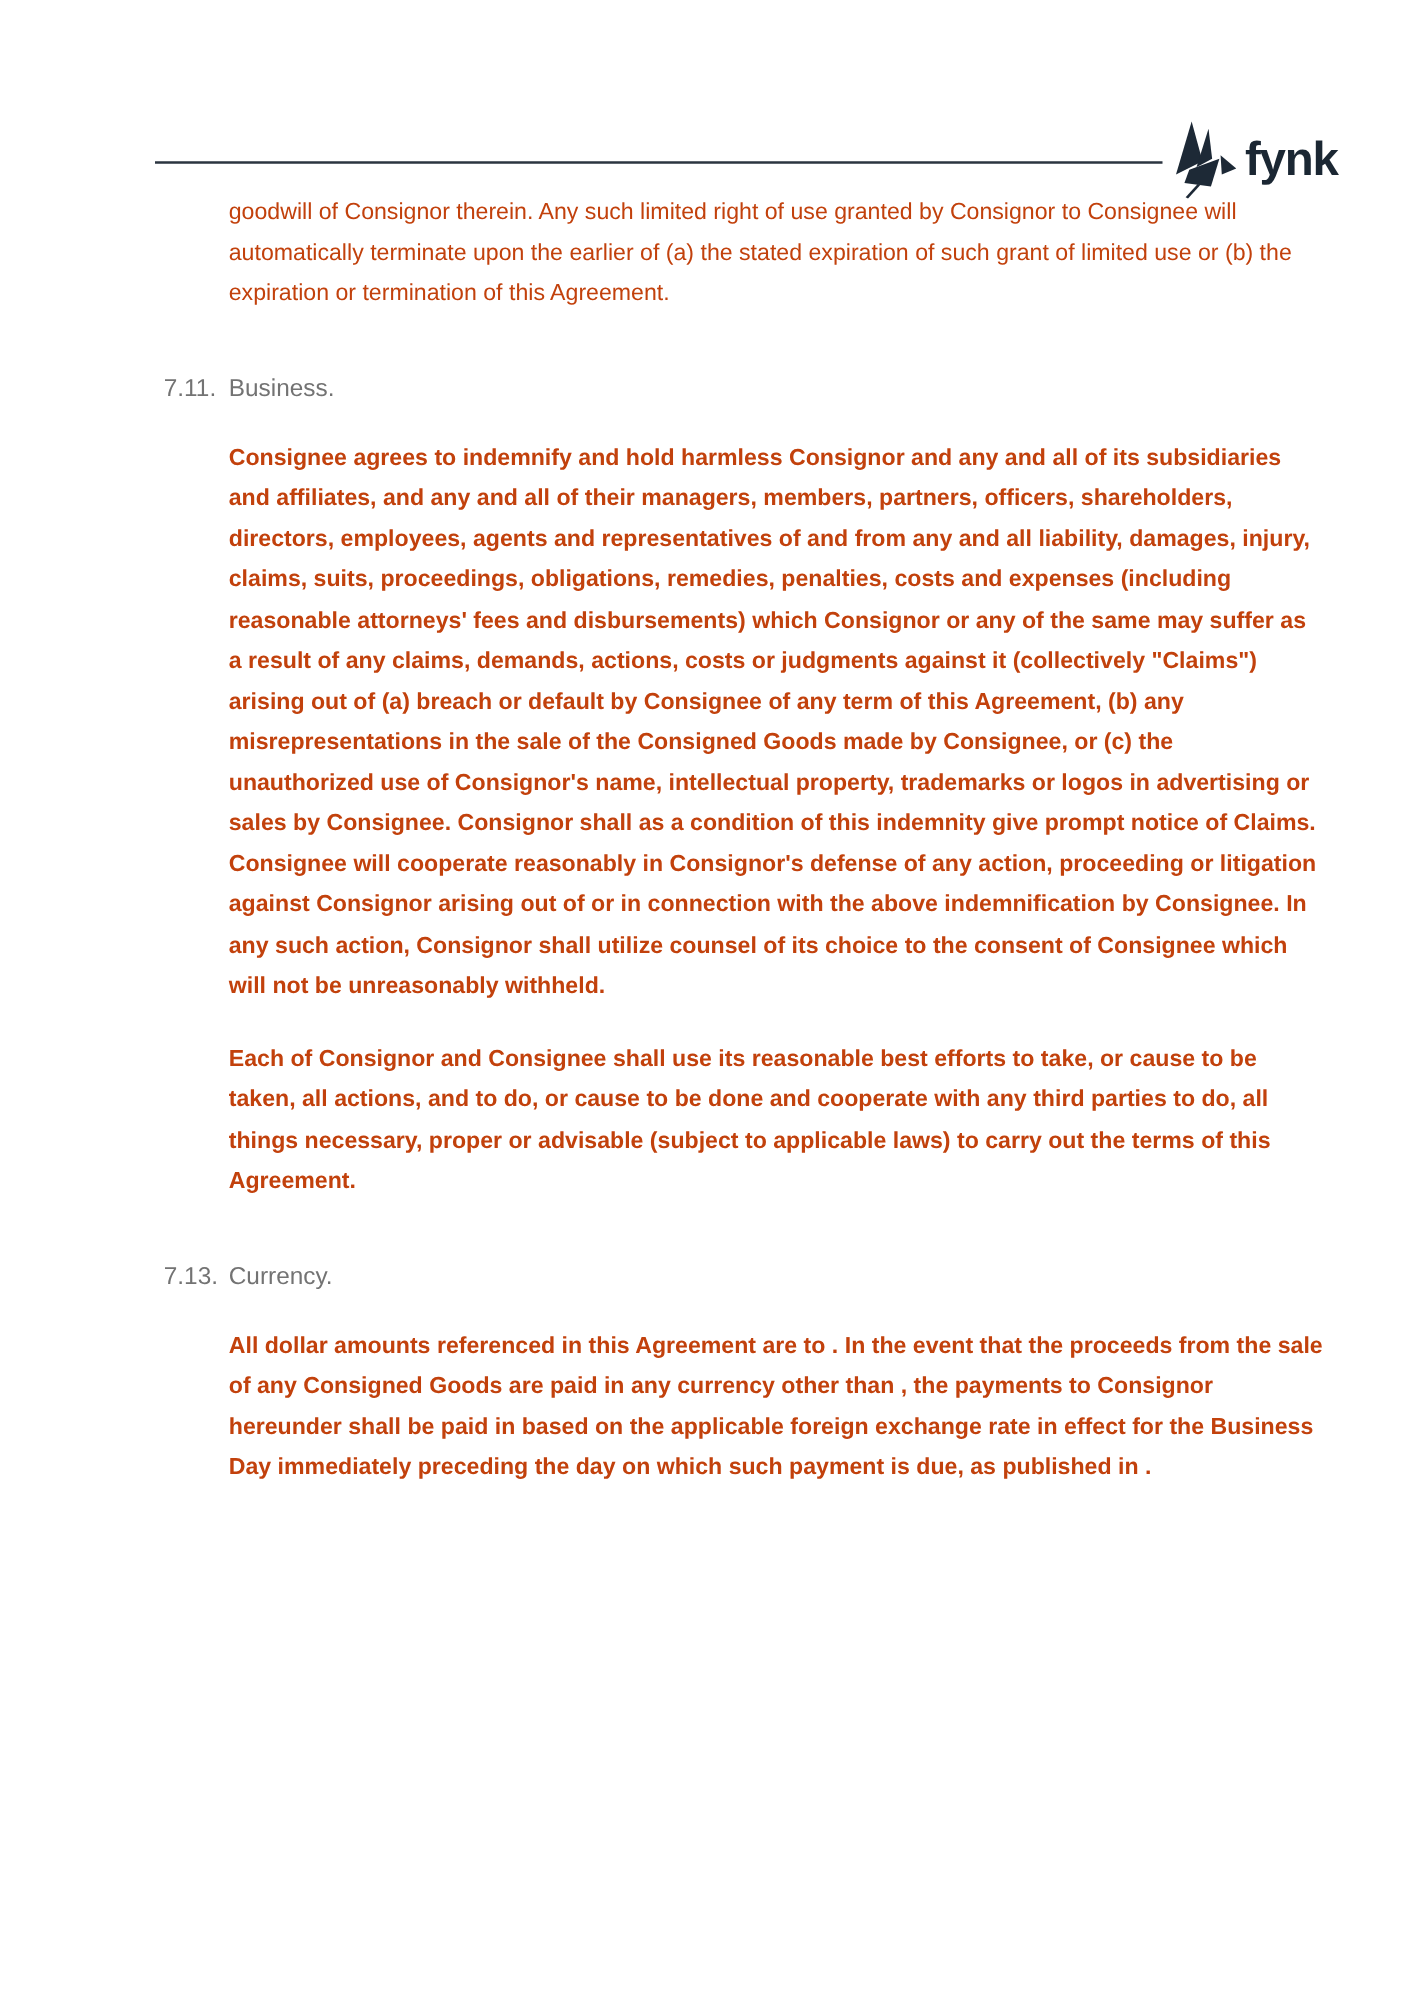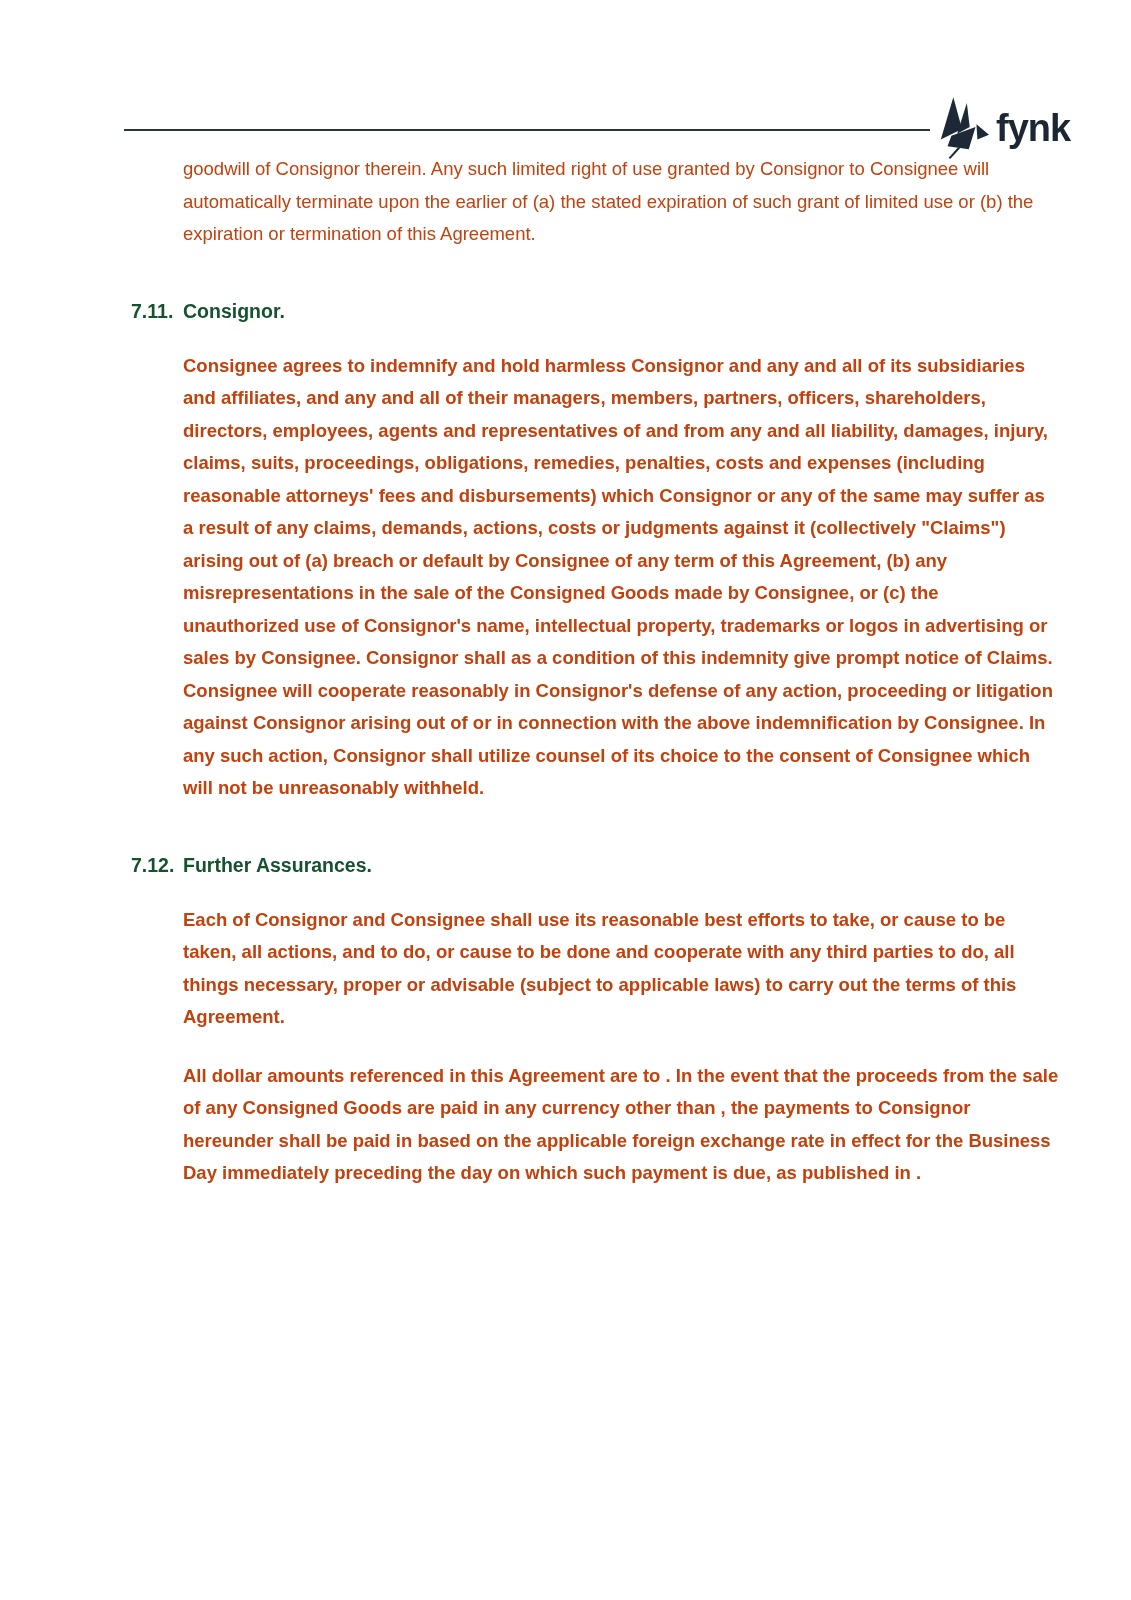--- a/index.html
+++ b/index.html
@@ -45,22 +45,22 @@
     margin:0;
     padding-left:52px;
     font-size:18.5px;
     line-height:32.5px;
     color:#c2410c;
   }
   .section-heading{
     display:flex;
     margin-top:47px;
     font-size:19.5px;
-    font-weight:bold;
-    color:#14532d;
+    font-weight:normal;
+    color:#737373;
     line-height:26px;
   }
   .sec-num{width:52px; flex:0 0 52px;}
   .sec-title{flex:1;}
   .section .para{margin-top:26px;font-weight:bold;}
   
   .faint-divider{
     position:absolute;
     left:85px; top:1352px;
     width:960px; height:1px;
@@ -103,34 +103,34 @@
     <span class="logo-text">fynk</span>
   </div>
 
   <div class="content">
 
     <p class="para">goodwill of Consignor therein. Any such limited right of use granted by Consignor to Consignee will automatically terminate upon the earlier of (a) the stated expiration of such grant of limited use or (b) the expiration or termination of this Agreement.</p>
 
     <div class="section">
       <div class="section-heading">
         <span class="sec-num">7.11.</span>
-        <span class="sec-title">Consignor.</span>
+        <span class="sec-title">Business.</span>
       </div>
       <p class="para">Consignee agrees to indemnify and hold harmless Consignor and any and all of its subsidiaries and affiliates, and any and all of their managers, members, partners, officers, shareholders, directors, employees, agents and representatives of and from any and all liability, damages, injury, claims, suits, proceedings, obligations, remedies, penalties, costs and expenses (including reasonable attorneys' fees and disbursements) which Consignor or any of the same may suffer as a result of any claims, demands, actions, costs or judgments against it (collectively "Claims") arising out of (a) breach or default by Consignee of any term of this Agreement, (b) any misrepresentations in the sale of the Consigned Goods made by Consignee, or (c) the unauthorized use of Consignor's name, intellectual property, trademarks or logos in advertising or sales by Consignee. Consignor shall as a condition of this indemnity give prompt notice of Claims. Consignee will cooperate reasonably in Consignor's defense of any action, proceeding or litigation against Consignor arising out of or in connection with the above indemnification by Consignee. In any such action, Consignor shall utilize counsel of its choice to the consent of Consignee which will not be unreasonably withheld.</p>
     </div>
 
     <div class="section">
-      <div class="section-heading">
-        <span class="sec-num">7.12.</span>
-        <span class="sec-title">Further Assurances.</span>
-      </div>
       <p class="para">Each of Consignor and Consignee shall use its reasonable best efforts to take, or cause to be taken, all actions, and to do, or cause to be done and cooperate with any third parties to do, all things necessary, proper or advisable (subject to applicable laws) to carry out the terms of this Agreement.</p>
     </div>
 
     <div class="section">
+      <div class="section-heading">
+        <span class="sec-num">7.13.</span>
+        <span class="sec-title">Currency.</span>
+      </div>
       <p class="para">All dollar amounts referenced in this Agreement are to . In the event that the proceeds from the sale of any Consigned Goods are paid in any currency other than , the payments to Consignor hereunder shall be paid in based on the applicable foreign exchange rate in effect for the Business Day immediately preceding the day on which such payment is due, as published in .</p>
     </div>
 
   </div>
 
   <div class="faint-divider"></div>
 
   <div class="footer-rule"></div>
 
   <div class="footer-links">

